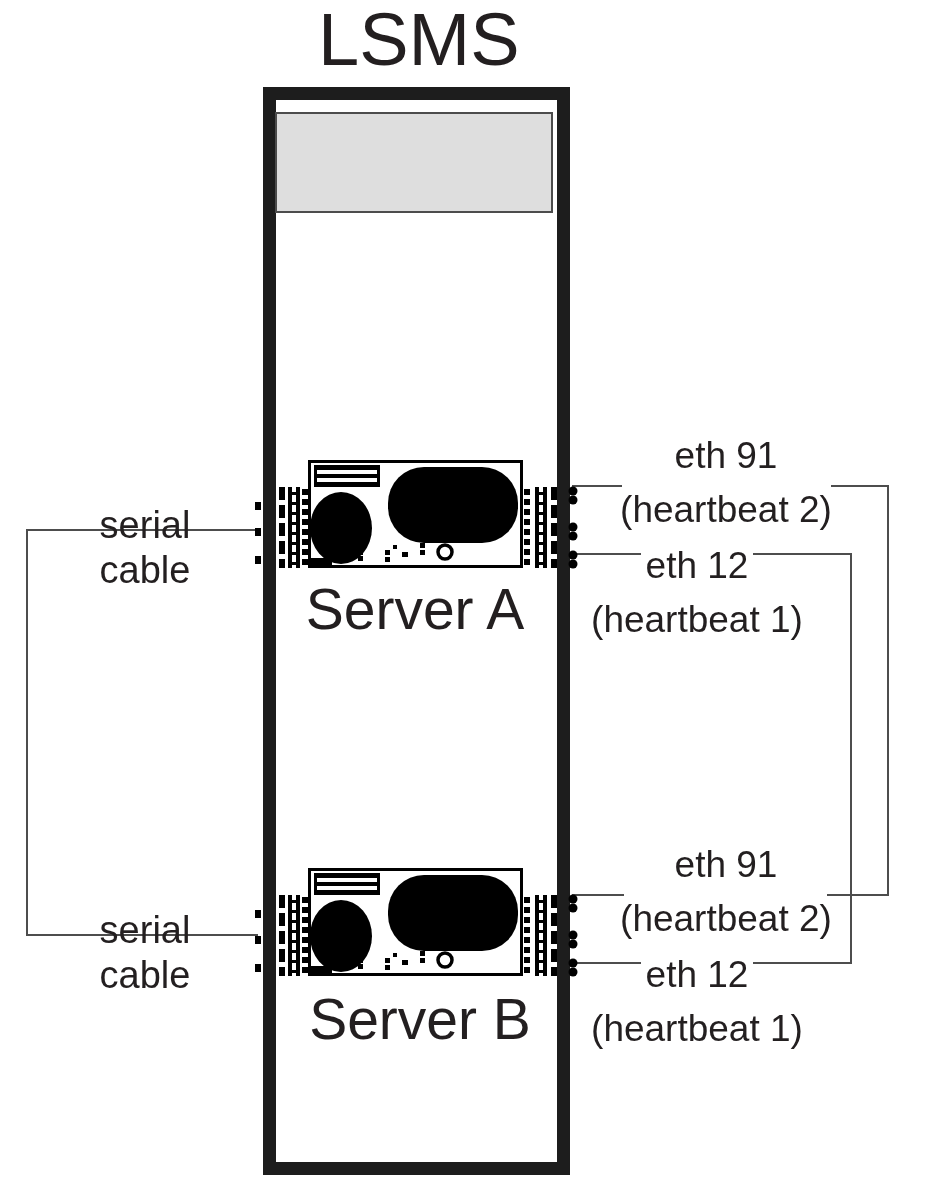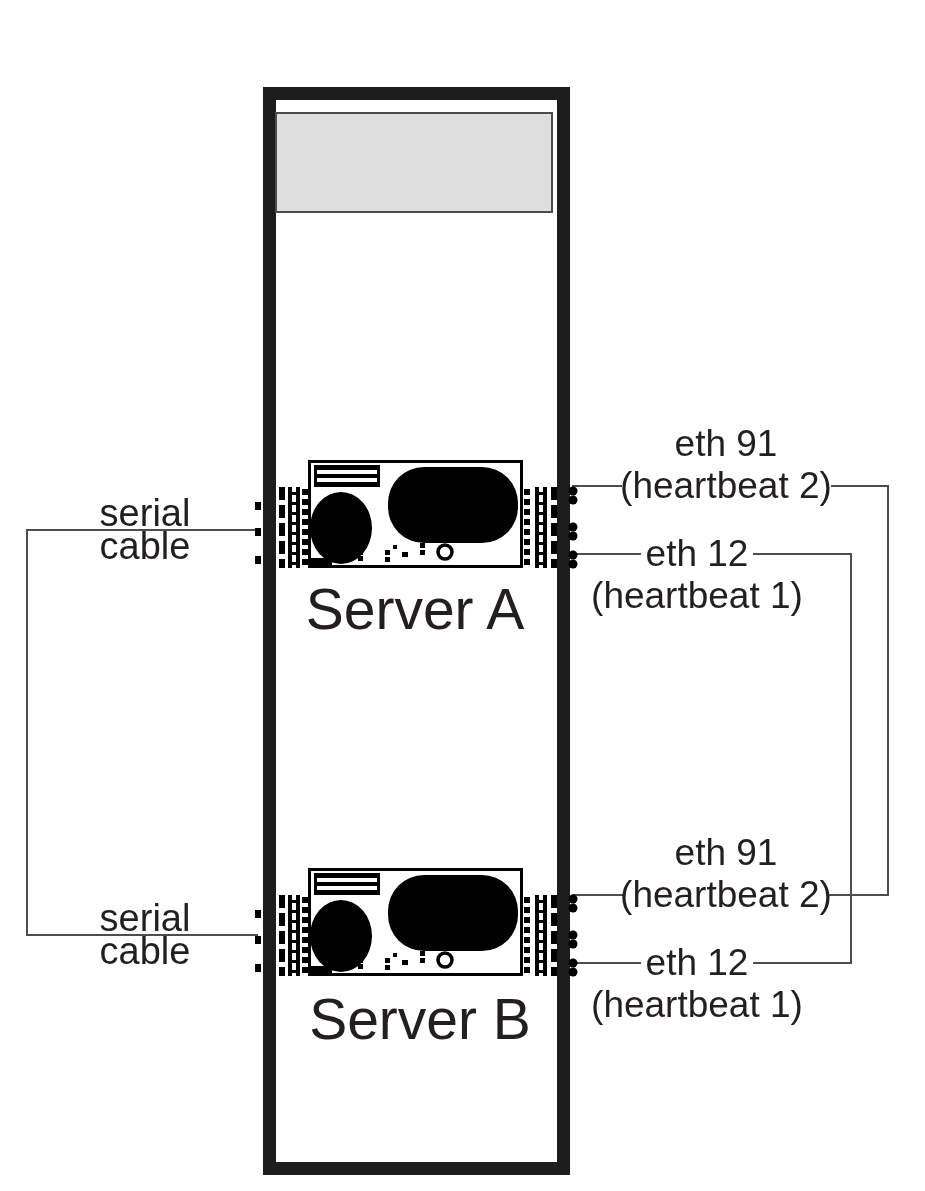--- a/index.html
+++ b/index.html
@@ -37,21 +37,21 @@
   .srv-name.a{left:265px;top:583px;}
   .srv-name.b{left:270px;top:993px;}
   .serial{width:170px;font-size:38px;line-height:33px;}
   .serial.a{left:60px;top:497px;}
   .serial.b{left:60px;top:902px;}
   .eth{width:300px;font-size:37px;line-height:42px;}
   .eth-91-a{left:576px;top:423px;}
   .eth-12-a{left:547px;top:533px;}
   .eth-91-b{left:576px;top:832px;}
   .eth-12-b{left:547px;top:942px;}
-  .eth span,.serial span{display:block;}
+  .eth span,.serial span{display:block;margin-top:12px;}
 </style>
 </head>
 <body>
 
 <div class="canvas">
 
   <svg class="lines" viewBox="0 0 925 1191">
     <g fill="none" stroke="#4d4d4d" stroke-width="2">
       <path d="M258,530 L27,530 L27,935 L258,935"></path>
       <path d="M572,486 L622,486"></path>
@@ -161,20 +161,21 @@
     </defs>
   </svg>
 
   <svg class="server-svg server-a" viewBox="0 0 328 114">
     <use href="#server-drawing"></use>
   </svg>
   <svg class="server-svg server-b" viewBox="0 0 328 114">
     <use href="#server-drawing"></use>
   </svg>
 
+  <div class="lbl title">LSMS</div>
 
   <div class="lbl srv-name a">Server A</div>
   <div class="lbl srv-name b">Server B</div>
 
   <div class="lbl serial a">
     <span>serial</span>
     <span>cable</span>
   </div>
   <div class="lbl serial b">
     <span>serial</span>

